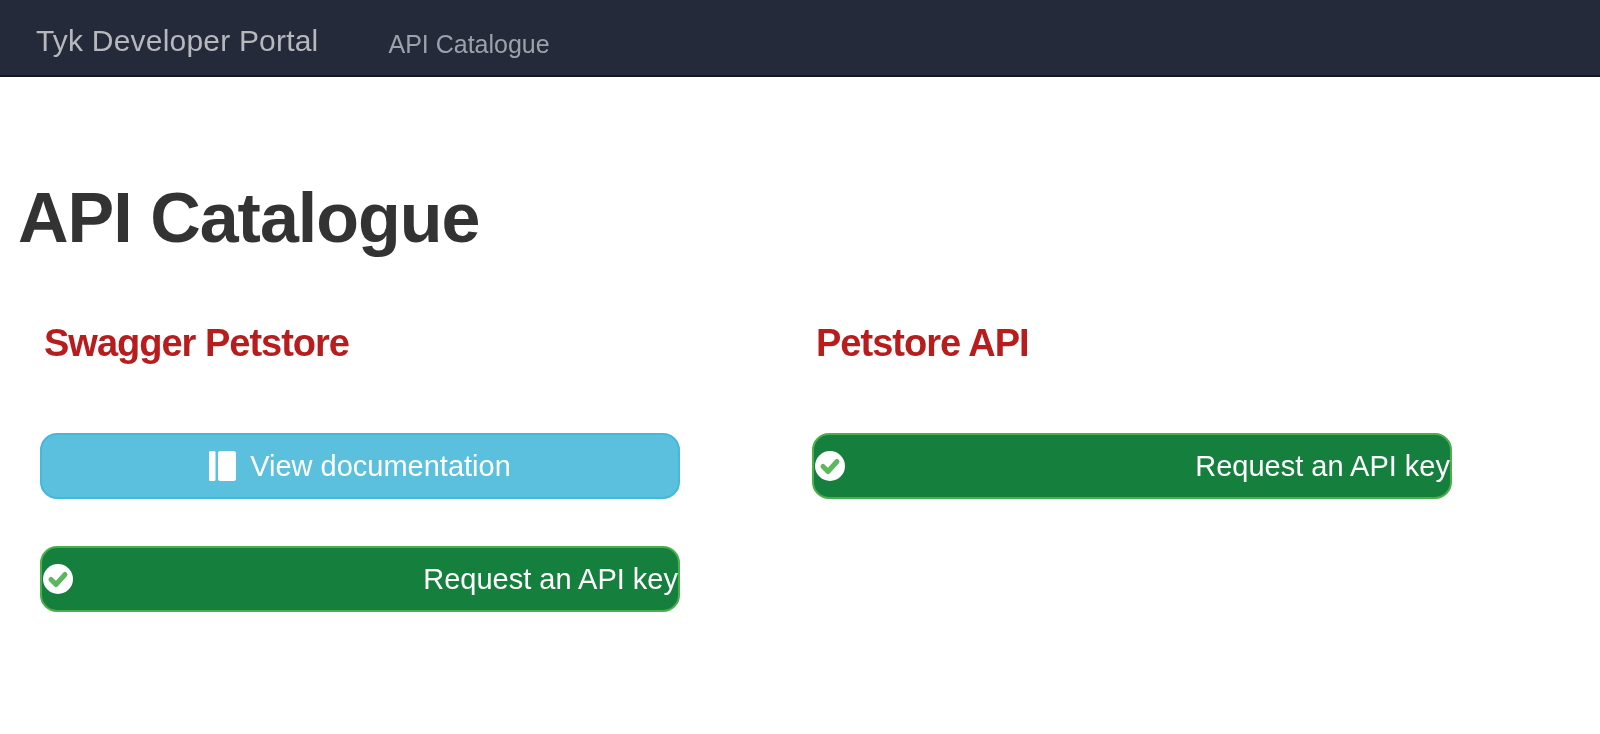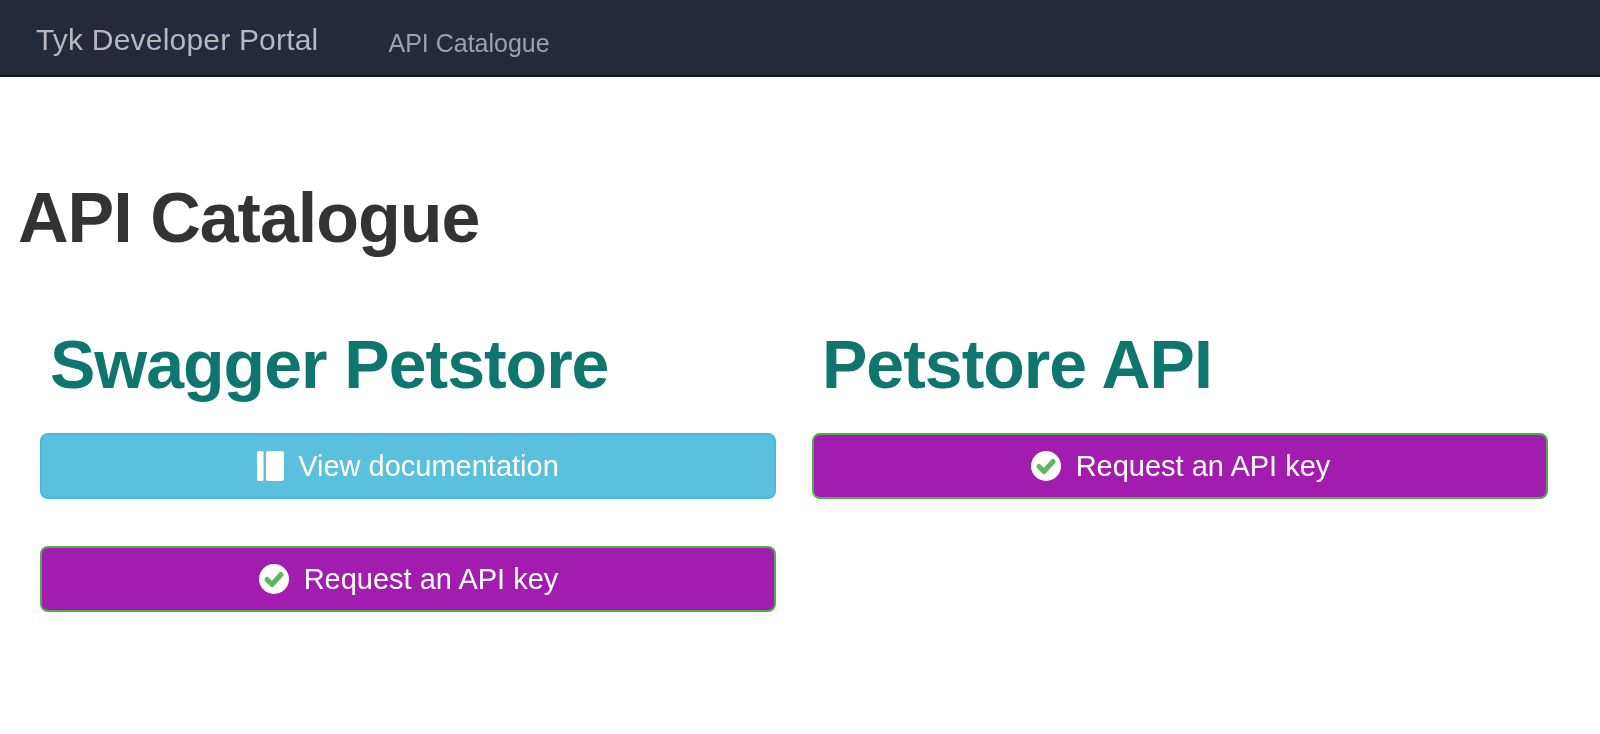--- a/index.html
+++ b/index.html
@@ -10,22 +10,22 @@
     font-family: "Liberation Sans", sans-serif;
     overflow: hidden;
   }
 
   
   .navbar {
     width: 1600px; height: 77px;
     background: #252a3a;
     border-bottom: 2px solid #14161f;
     display: flex;
-    align-items: center;
-    padding: 9px 0 4px 36px;
+    align-items: flex-end;
+    padding: 9px 0 16px 36px;
   }
   .navbar-brand {
     font-size: 30px;
     line-height: 1.2;
     color: #b6b8be;
     text-decoration: none;
     letter-spacing: 0.2px;
     cursor: pointer;
   }
   .navbar-link {
@@ -53,48 +53,48 @@
     line-height: 1;
     color: #333333;
     letter-spacing: -1px;
   }
   .api-card { position: absolute; top: 0; }
   .api-card.left  { left: 40px;  width: 712px; }
   .api-card.right { left: 812px; width: 712px; }
   .api-name {
     position: absolute;
     top: 241px; left: -2px;
-    margin: 12px;
-    font-size: 68px;
+    margin: 6px;
+    font-size: 38px;
     font-weight: 700;
     line-height: 1;
-    color: #0f766e;
+    color: #b91c1c;
     letter-spacing: -1px;
     white-space: nowrap;
   }
   .btn {
     position: absolute;
     left: 0;
-    width: 736px; height: 66px;
-    border-radius: 8px;
+    width: 640px; height: 66px;
+    border-radius: 17px;
     border: 2px solid transparent;
     display: flex;
     align-items: center;
     justify-content: center;
     gap: 14px;
     font-family: "Liberation Sans", sans-serif;
     font-size: 29px;
     color: #ffffff;
     cursor: pointer;
     padding: 0;
   }
   .btn.row1 { top: 356px; }
   .btn.row2 { top: 469px; }
   .btn-info    { background: #5bc0de; border-color: #46b8da; }
-  .btn-success { background: #a21caf; border-color: #4cae4c; }
+  .btn-success { background: #15803d; border-color: #4cae4c; justify-content: space-between; }
   .btn .icon { display: inline-flex; flex: 0 0 auto; }
 </style>
 </head>
 <body>
 
 <nav class="navbar">
   <a class="navbar-brand">Tyk Developer Portal</a>
   <a class="navbar-link">API Catalogue</a>
 </nav>
 

